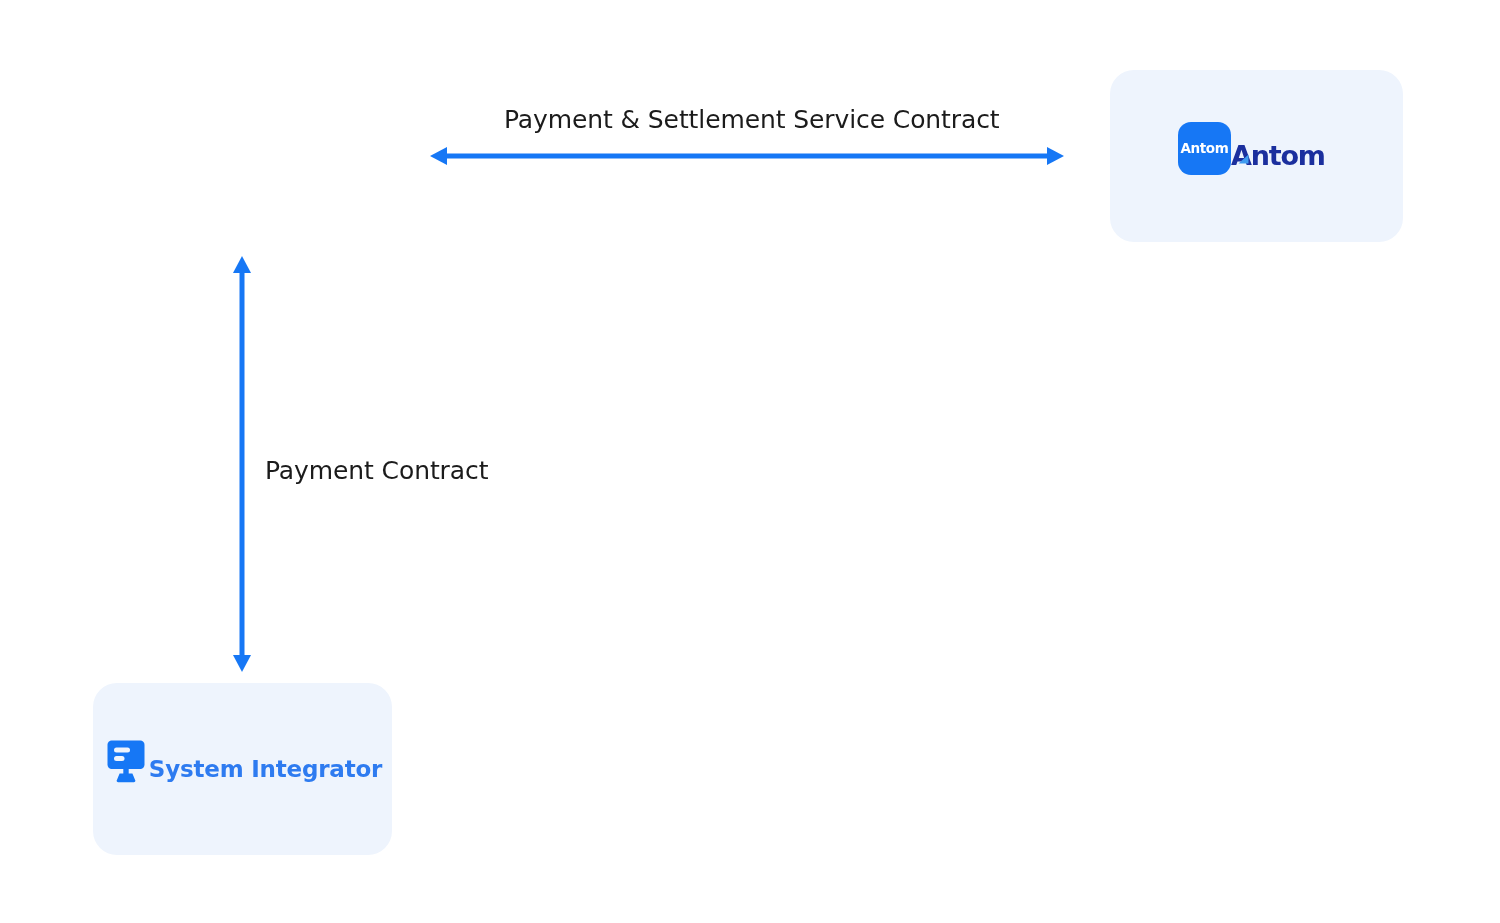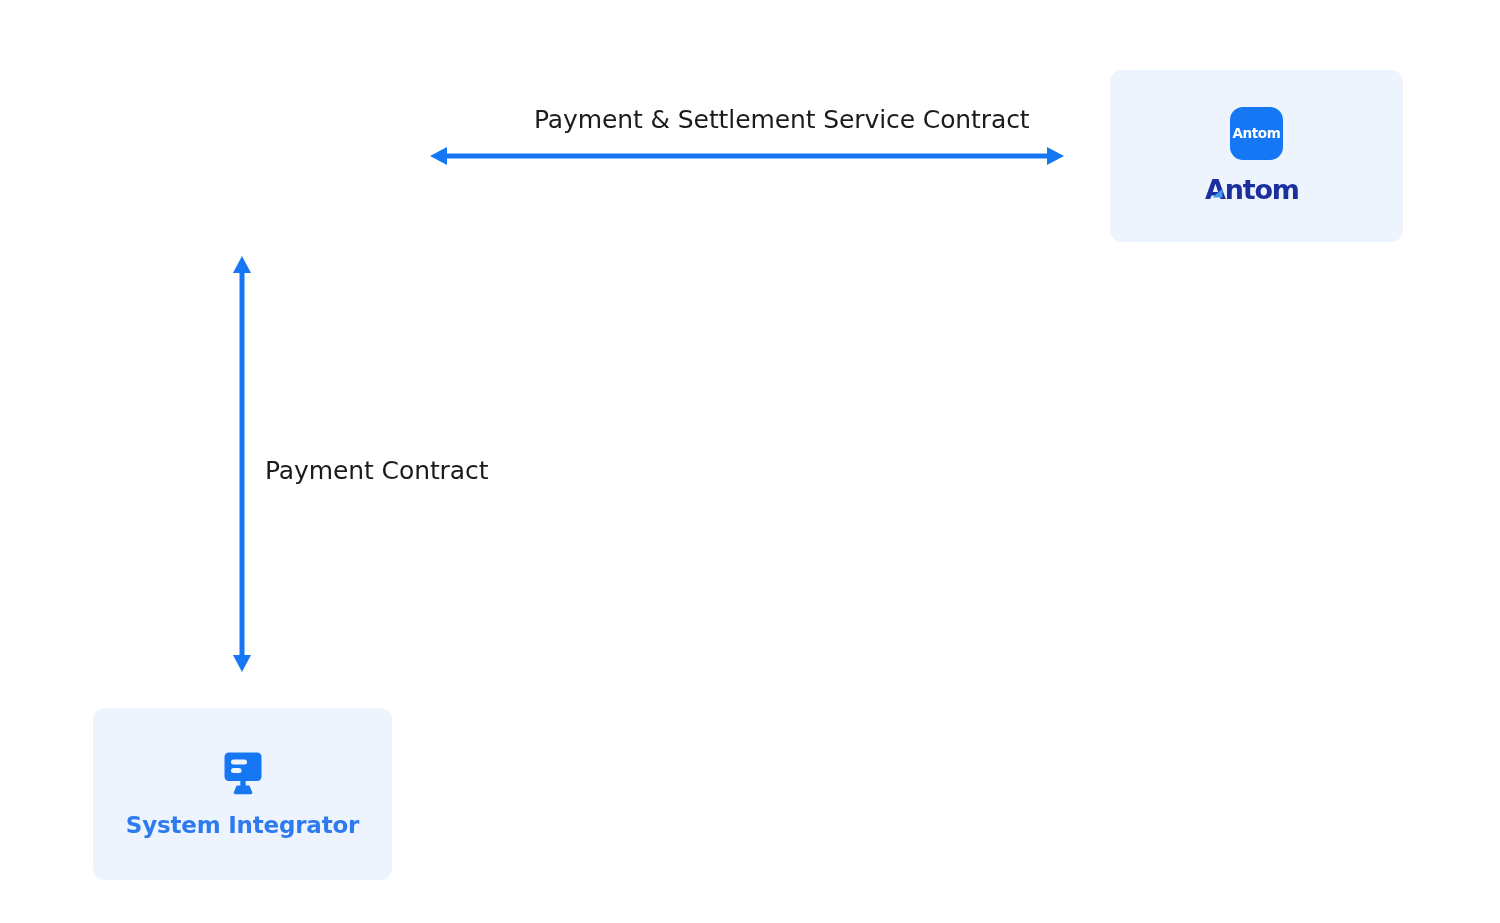--- a/index.html
+++ b/index.html
@@ -20,23 +20,22 @@
     position: absolute;
     left: 0; top: 0;
     width: 1500px;
     height: 923px;
   }
 
   
   .node {
     position: absolute;
     background: #eef4fd;
-    border-radius: 12px;
+    border-radius: 24px;
     display: flex;
-    flex-direction: column;
     align-items: center;
     justify-content: center;
     box-sizing: border-box;
   }
 
   #node-merchant {
     left: 93px;
     top: 70px;
     width: 299px;
     height: 172px;
@@ -45,21 +44,20 @@
     left: 1110px;
     top: 70px;
     width: 293px;
     height: 172px;
   }
   #node-integrator {
     left: 93px;
     top: 683px;
     width: 299px;
     height: 172px;
-    margin-top: 25px;
   }
 
   .node-icon {
     display: block;
     line-height: 0;
   }
 
   .node-label {
     font-weight: bold;
     color: #2e7bf0;
@@ -116,21 +114,21 @@
   
   .edge-label {
     position: absolute;
     color: #1b1b1b;
     font-size: 25px;
     font-weight: normal;
     white-space: nowrap;
     letter-spacing: -0.1px;
   }
   #label-payment-settlement {
-    left: 534px;
+    left: 504px;
     top: 105px;
   }
   #label-service-contract {
     left: 265px;
     top: 456px;
   }
 </style>
 </head>
 <body>
 

